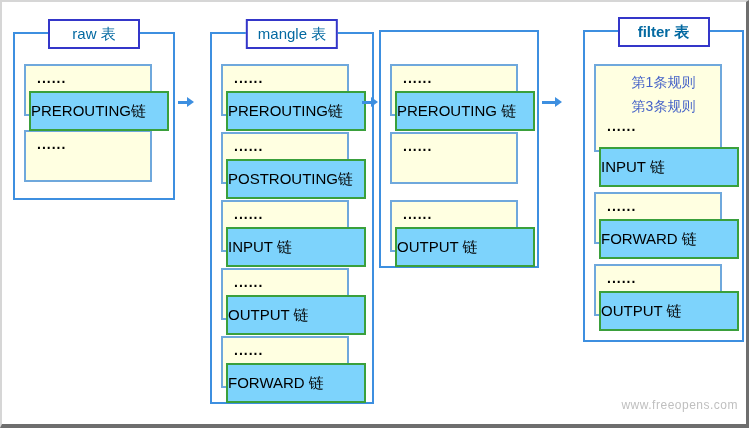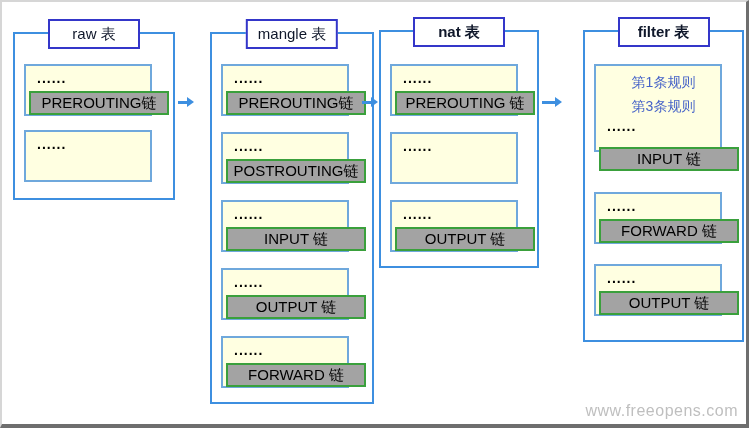--- a/index.html
+++ b/index.html
@@ -12,50 +12,50 @@
   }
   .tbl{
     position:absolute;box-sizing:border-box;background:#fff;
     border:2px solid var(--table-border,#3d8fe0);
   }
   .tbl-title{
     position:absolute;left:50%;transform:translateX(-50%);top:-15px;
     min-width:92px;height:28px;box-sizing:border-box;padding:13px 10px;
     background:#fff;border:2px solid var(--title-border,#3436c9);
     display:flex;align-items:center;justify-content:center;
-    font-size:15px;color:#0f172a;white-space:nowrap;z-index:3;
+    font-size:15px;color:#0369a1;white-space:nowrap;z-index:3;
   }
   .tbl-title.bold{font-weight:bold;}
   .groups{position:absolute;left:9px;display:flex;flex-direction:column;}
   .groups.gap9{gap:9px;} .groups.gap11{gap:11px;} .groups.gap15{gap:15px;}
   .group{position:relative;width:150px;height:57px;}
   .group.tall{height:113px;}
   .memo{
     position:absolute;left:0;top:0;width:128px;height:52px;box-sizing:border-box;
     background:var(--memo-fill,#ffffe1);border:2px solid var(--memo-border,#6fa8dc);
   }
   .group.tall .memo{height:88px;}
   .dots{margin:5px 0 0 11px;font-size:14px;font-weight:bold;letter-spacing:1px;color:#000;line-height:14px;}
   .rules{margin:4px 0 0 11px;font-size:14px;line-height:24px;color:var(--rule-text,#4663c8);white-space:nowrap;text-align:center;}
   .group.tall .dots{margin-top:1px;}
   .chain{
-    position:absolute;left:5px;top:27px;width:140px;height:24px;box-sizing:border-box;
-    background:#a3a3a3;border:2px solid var(--chain-border,#3aa03c);
-    display:flex;align-items:center;justify-content:center;
+    position:absolute;left:5px;top:27px;width:140px;height:40px;box-sizing:border-box;
+    background:#7dd3fc;border:2px solid var(--chain-border,#3aa03c);
+    display:flex;align-items:center;
     font-size:15px;color:#000;white-space:nowrap;z-index:2;
   }
   .group.tall .chain{top:83px;}
   .arrow{position:absolute;top:95px;height:10px;display:flex;align-items:center;z-index:4;}
   .arrow-line{height:3px;background:var(--arrow,#3d8fe0);}
   .arrow-head{
     width:0;height:0;border-top:5px solid transparent;border-bottom:5px solid transparent;
     border-left:7px solid var(--arrow,#3d8fe0);
   }
   .watermark{
-    position:absolute;right:8px;bottom:4px;font-size:16px;
+    position:absolute;right:8px;bottom:12px;font-size:12px;
     color:var(--watermark,#bfbfbf);letter-spacing:.5px;
   }
 </style>
 </head>
 <body>
 
 <div class="canvas">
 
   <div class="tbl" style="left:11px;top:30px;width:162px;height:168px">
     <div class="tbl-title">
@@ -120,23 +120,20 @@
           <div class="dots">......</div>
         </div>
         <div class="chain">
           <span>FORWARD 链</span>
         </div>
       </div>
     </div>
   </div>
 
   <div class="tbl" style="left:377px;top:28px;width:160px;height:238px">
-    <div class="tbl-title bold">
-      <span>nat 表</span>
-    </div>
     <div class="groups gap11" style="top:32px">
       <div class="group">
         <div class="memo">
           <div class="dots">......</div>
         </div>
         <div class="chain">
           <span>PREROUTING 链</span>
         </div>
       </div>
       <div class="group">

